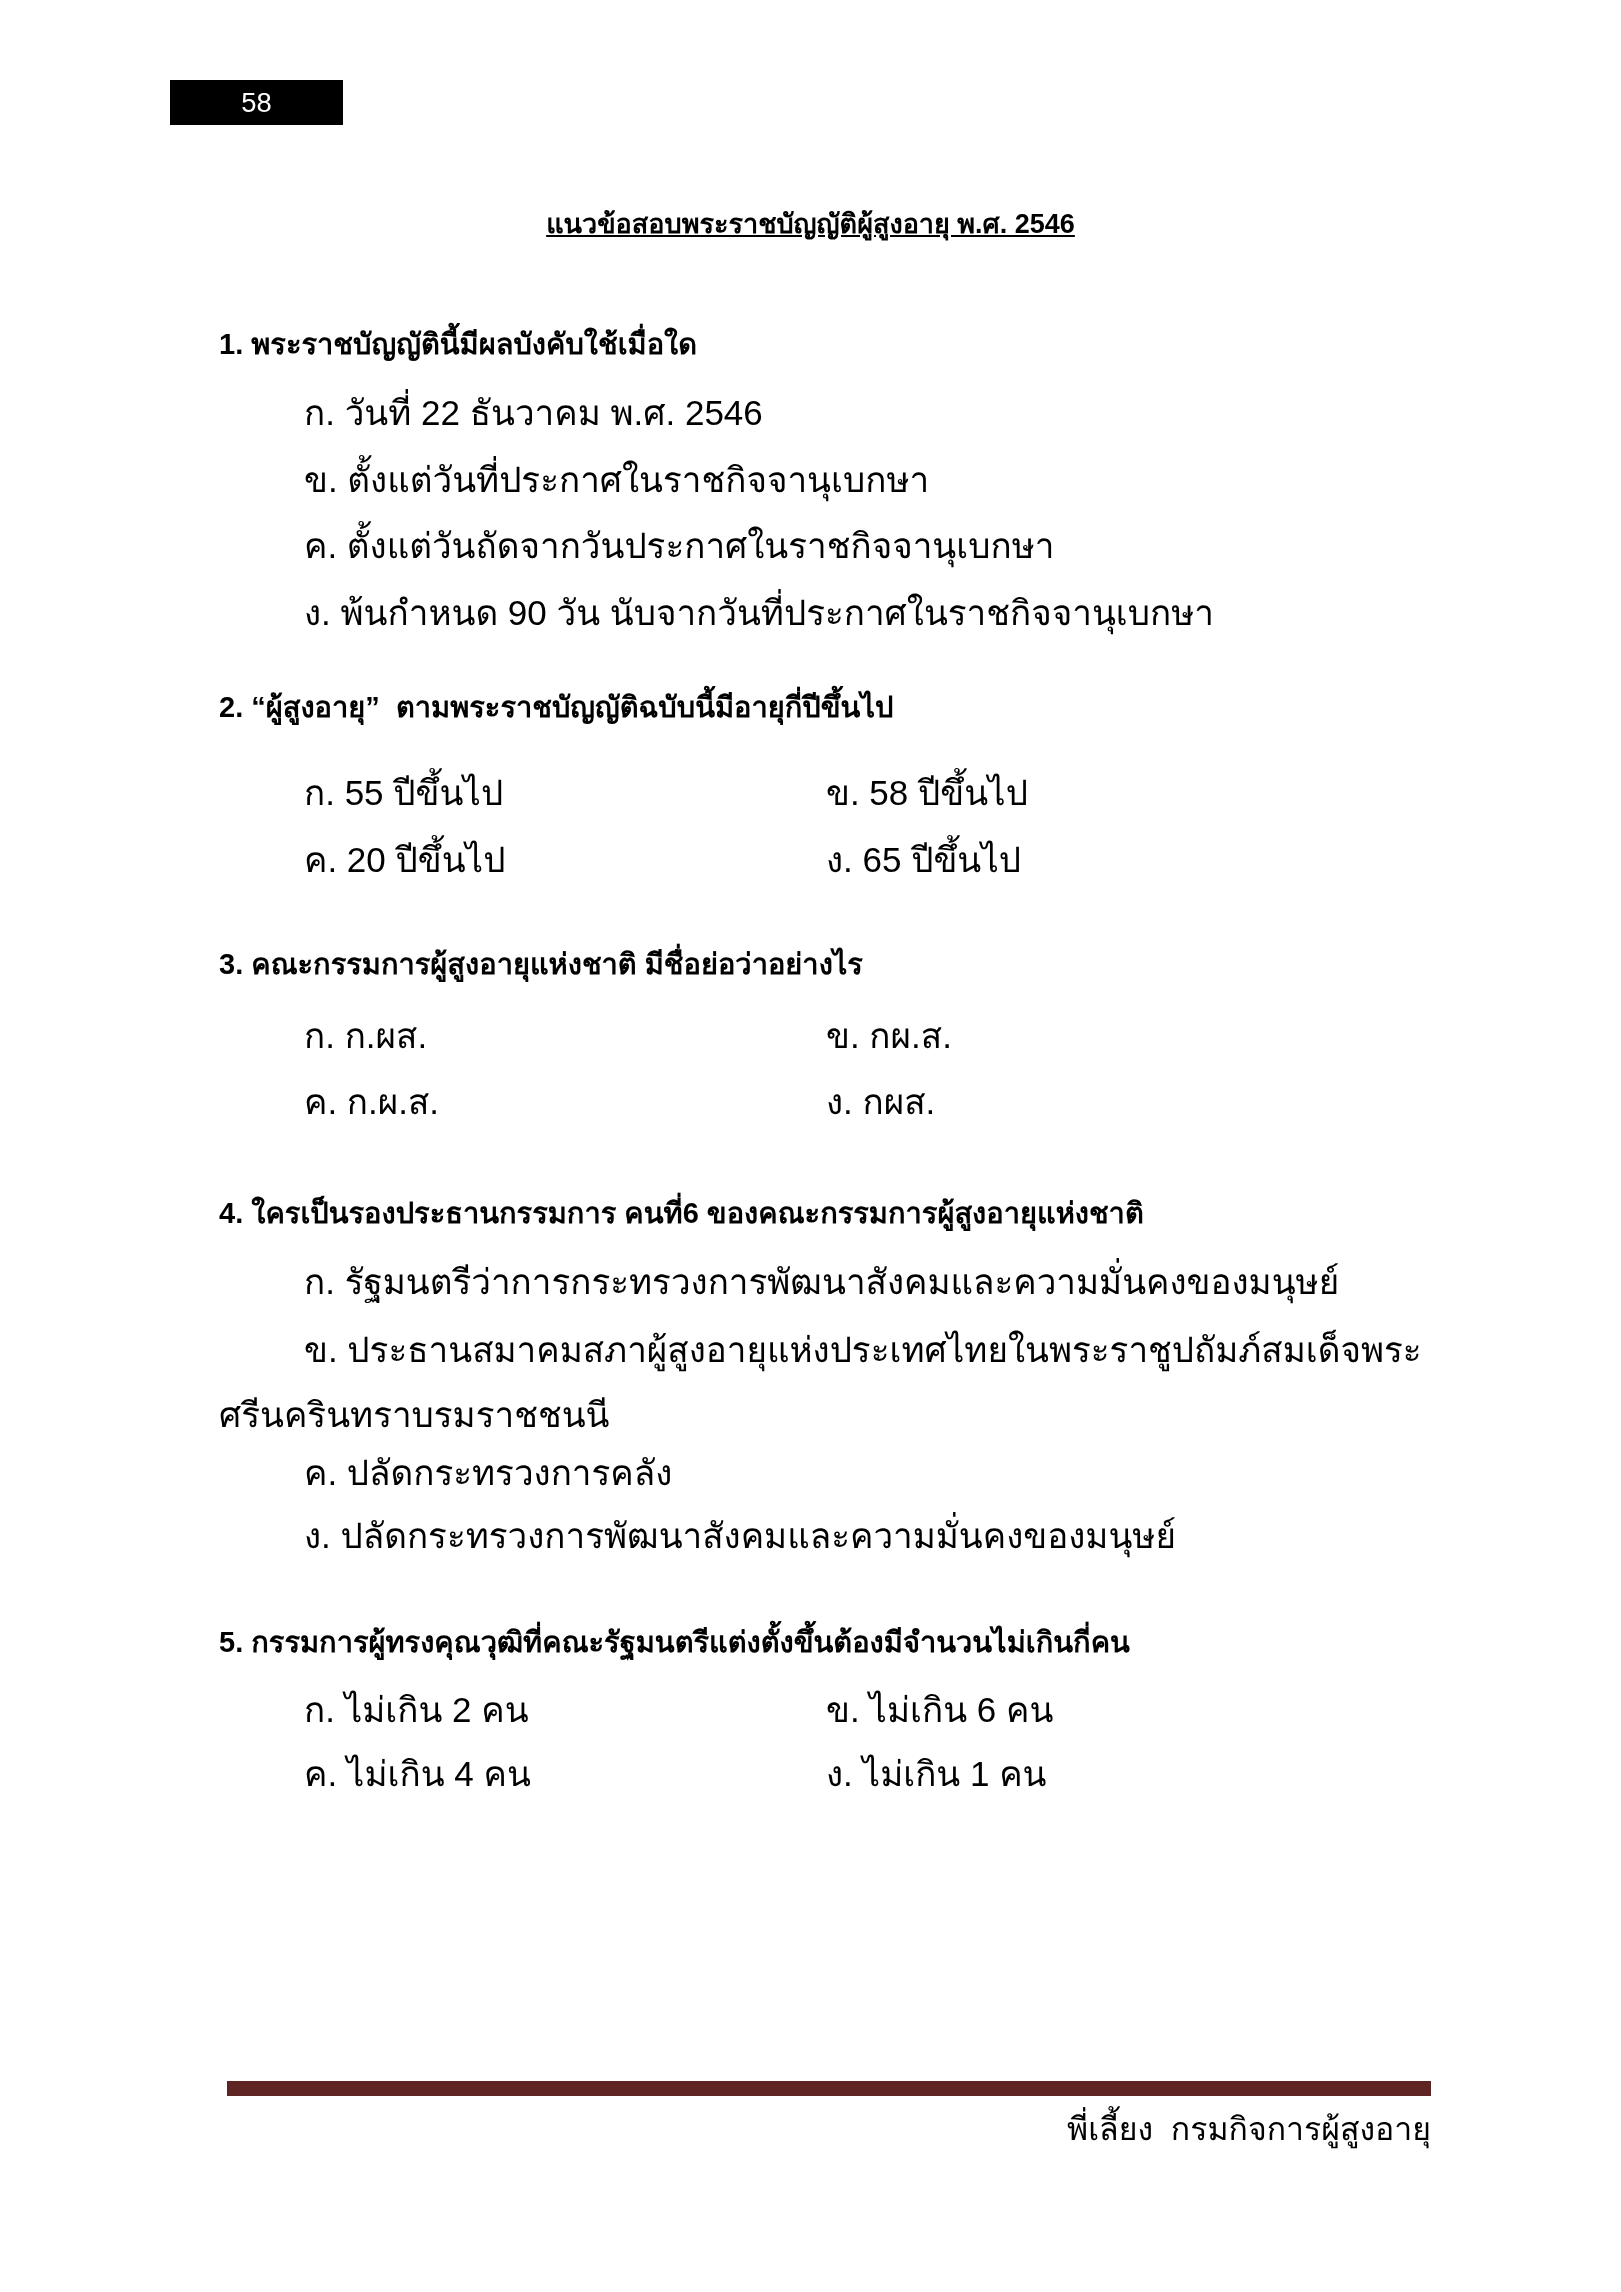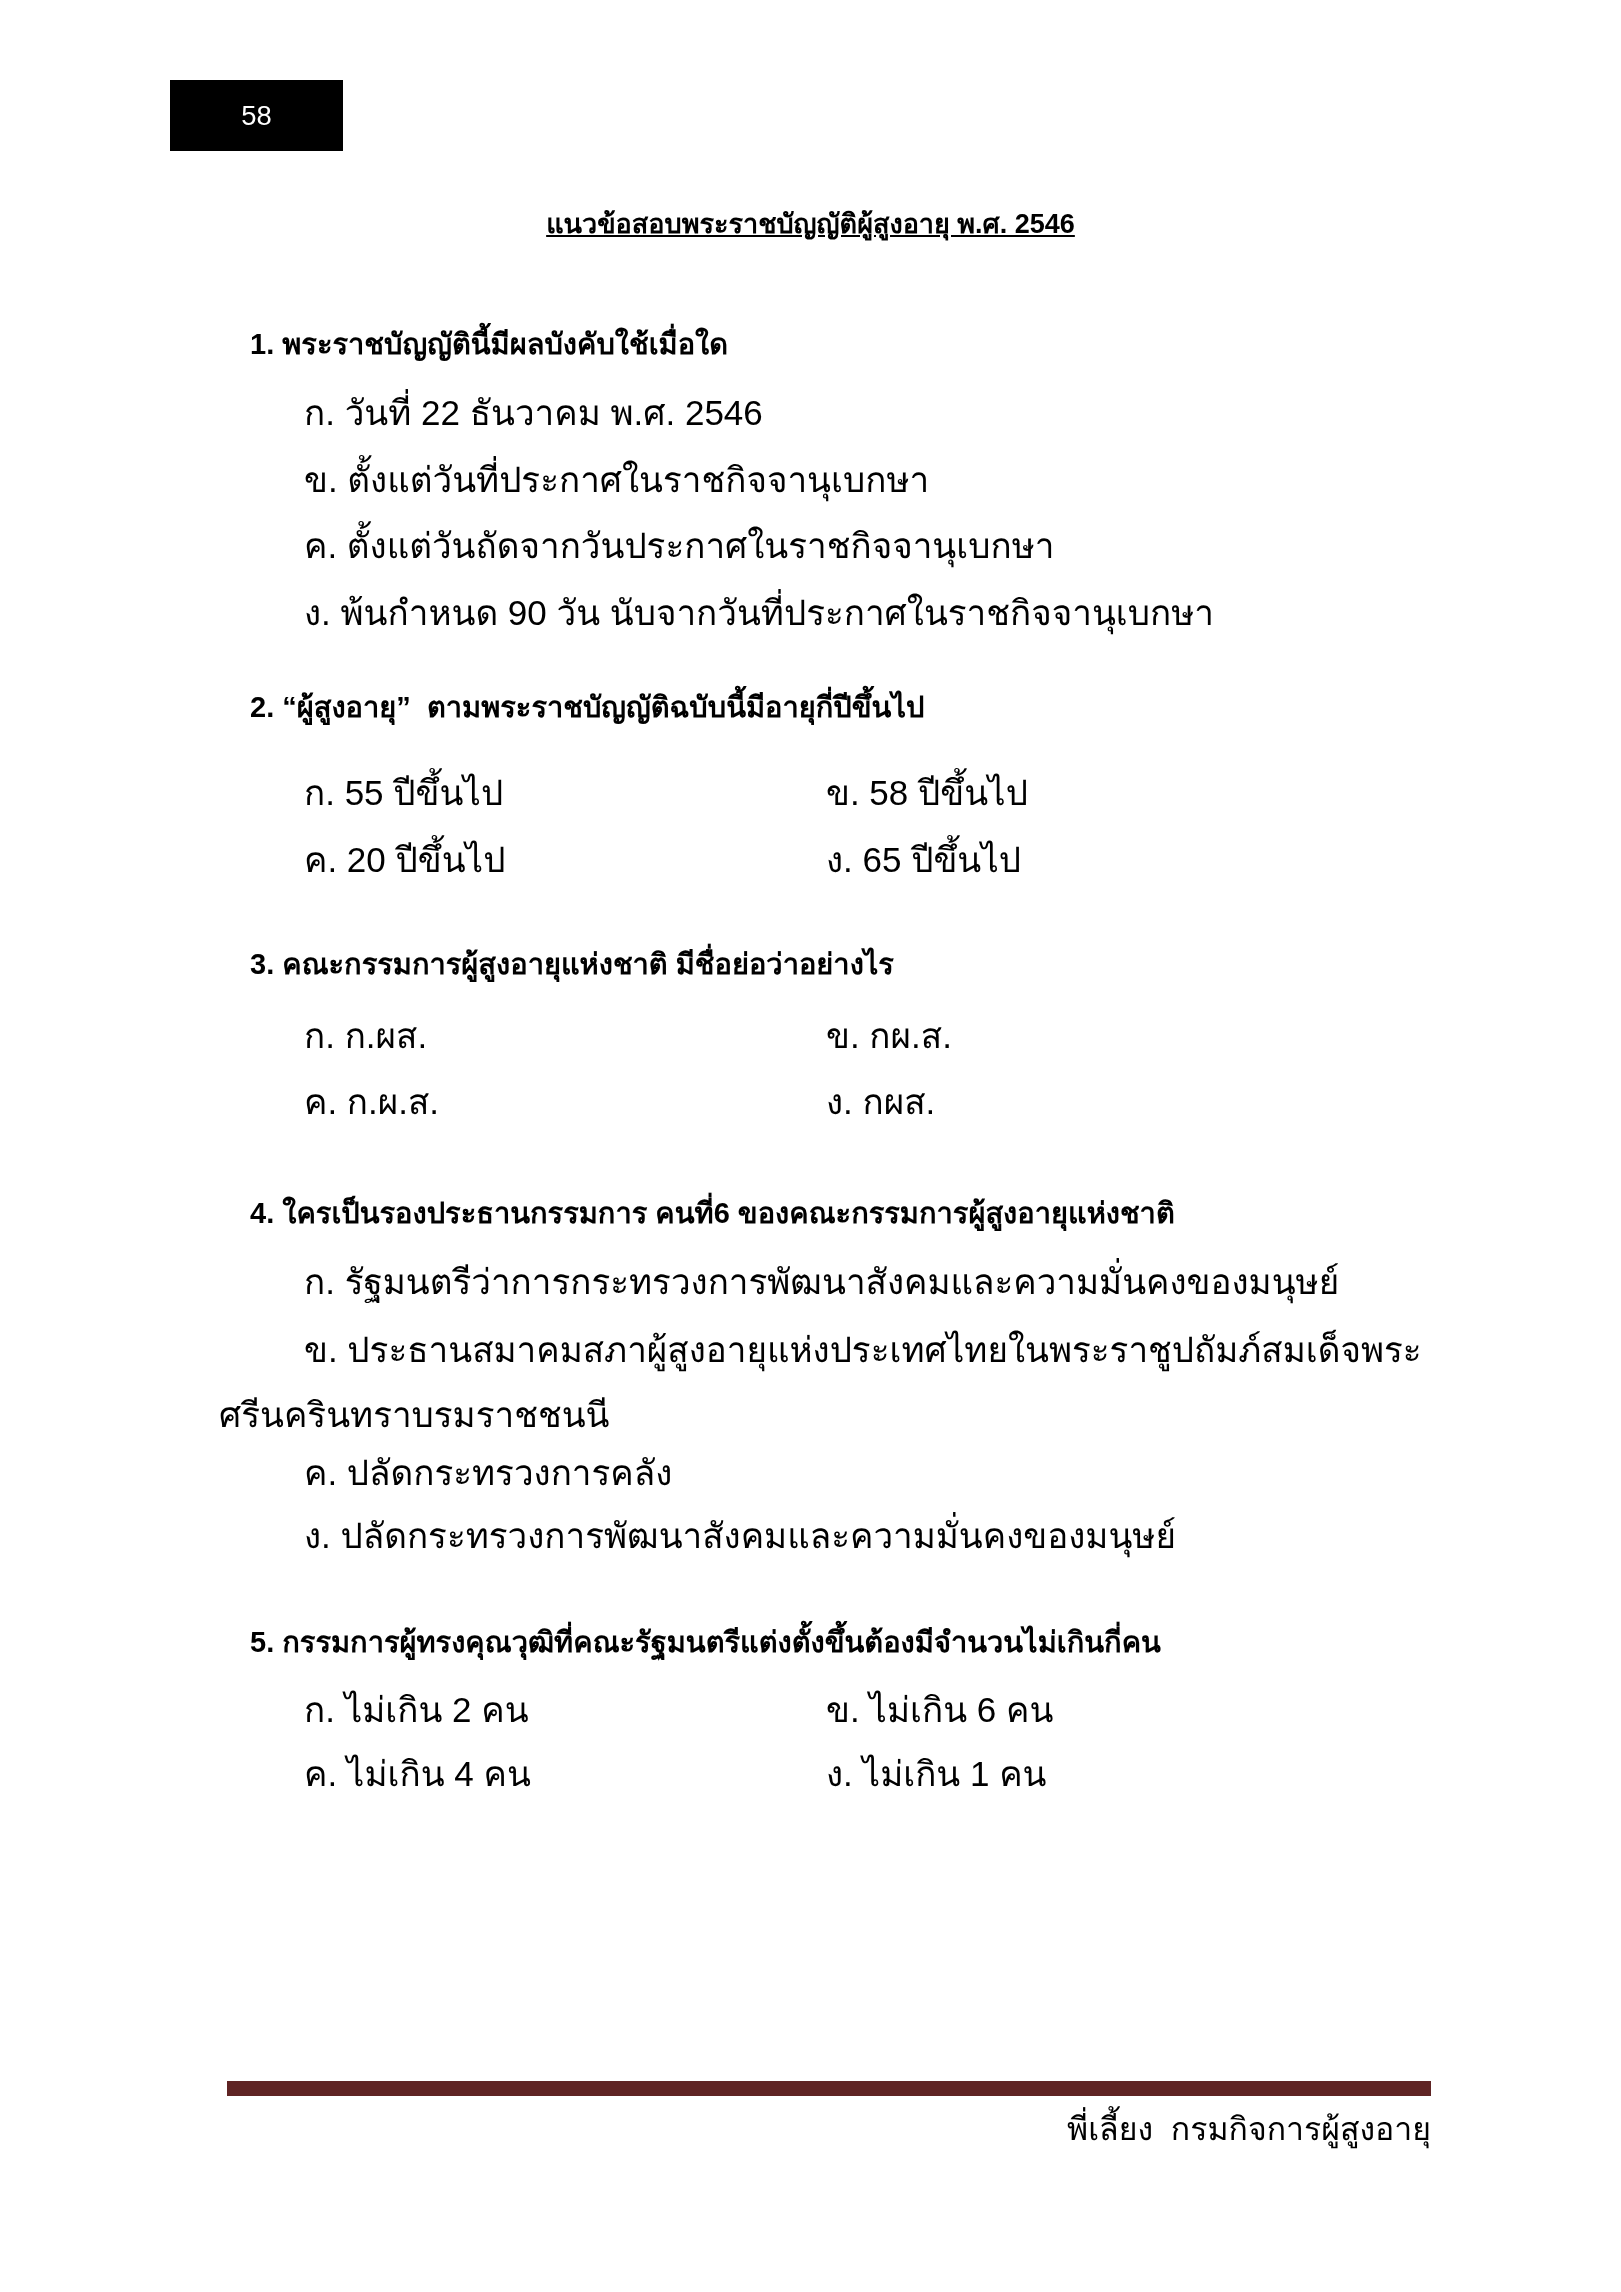--- a/index.html
+++ b/index.html
@@ -8,42 +8,41 @@
     width: 1621px;
     height: 2293px;
     background: #ffffff;
     font-family: "Liberation Sans", sans-serif;
     color: #000000;
     overflow: hidden;
   }
   .badge {
     position: absolute;
     left: 170px; top: 80px;
-    width: 173px; height: 71px;
+    width: 173px; height: 45px;
     background: #000000;
     color: #ffffff;
     display: flex; align-items: center; justify-content: center;
     font-size: 27.4px;
   }
   .title {
     position: absolute;
     left: 0; top: 202px; width: 100%;
     text-align: center;
     font-weight: bold;
     font-size: 27px;
     text-decoration: underline;
     white-space: pre-wrap;
   }
   .q {
     position: absolute;
     left: 219px;
     font-weight: bold;
     font-size: 29px;
     white-space: pre-wrap;
-    margin-left: 31px;
   }
   .c {
     position: absolute;
     left: 304px;
     font-size: 35px;
     white-space: pre-wrap;
   }
   .c.col2 { left: 826px; }
   .c.wrap2 {
     left: 219px;

